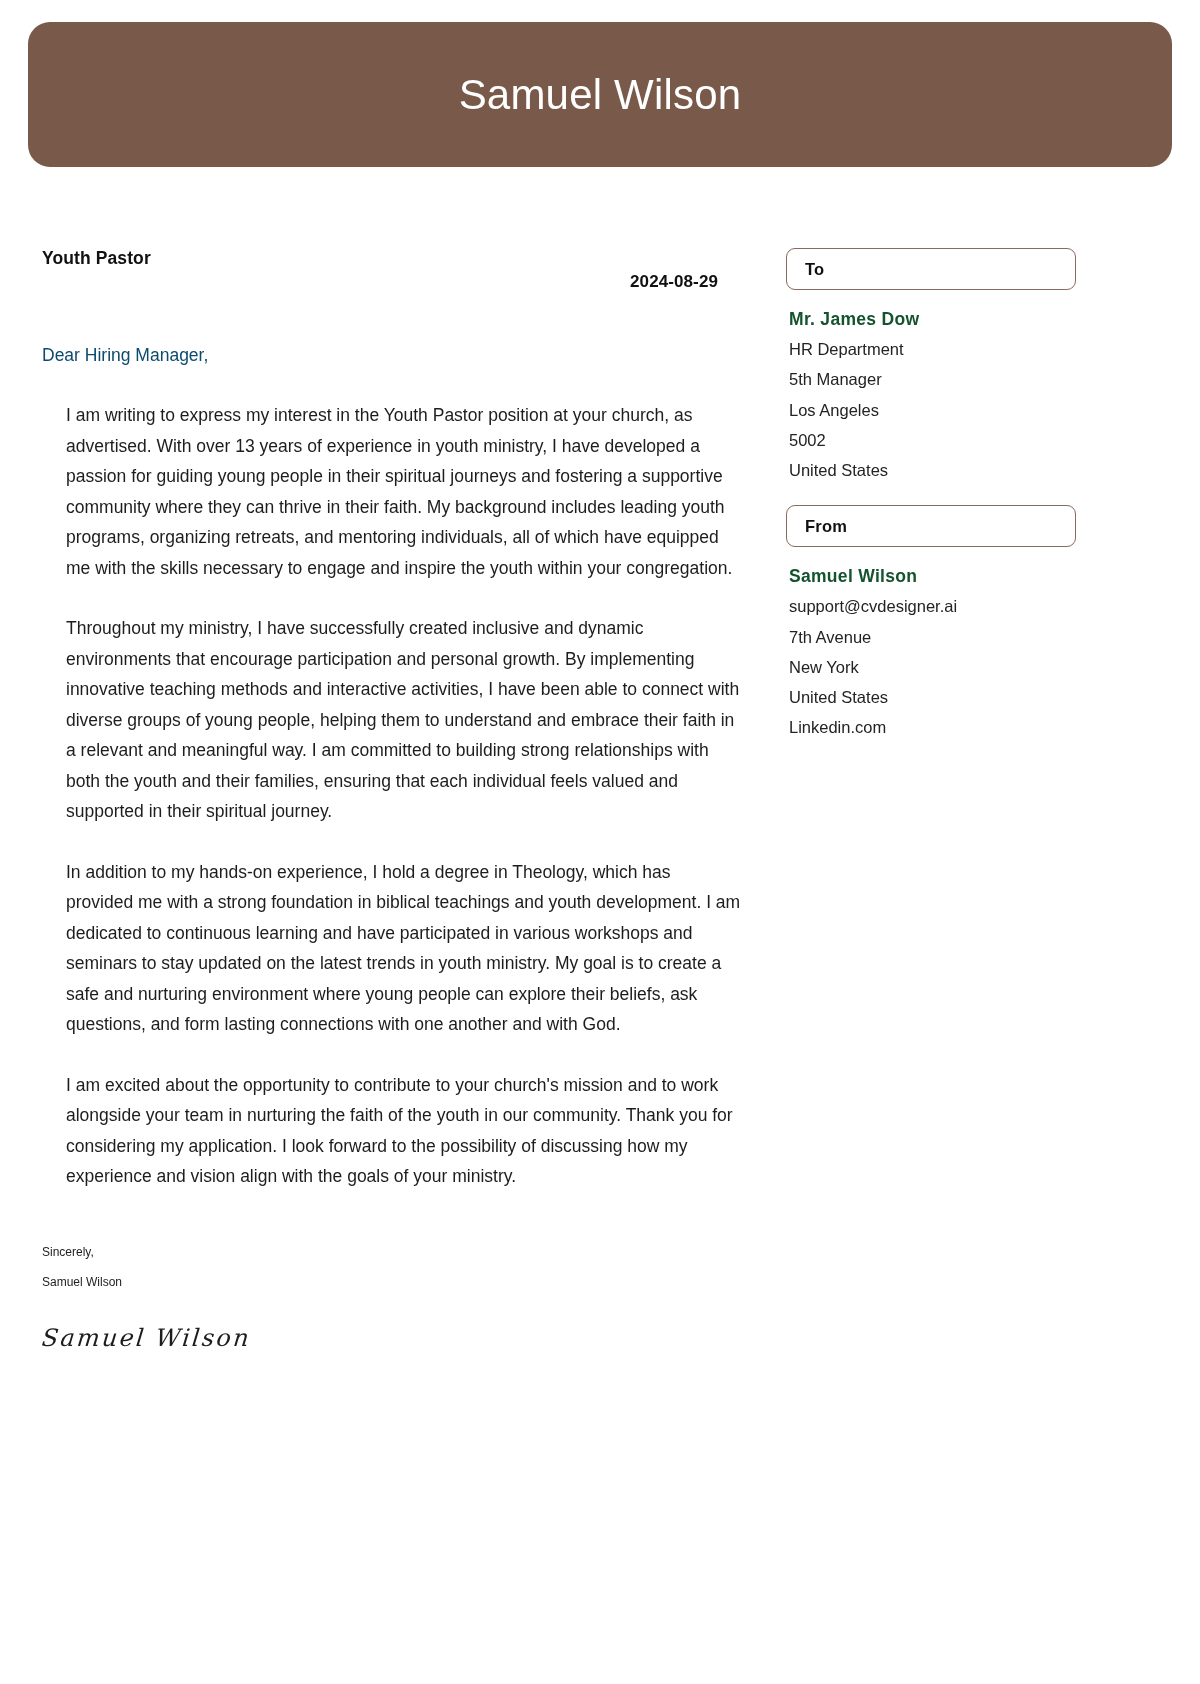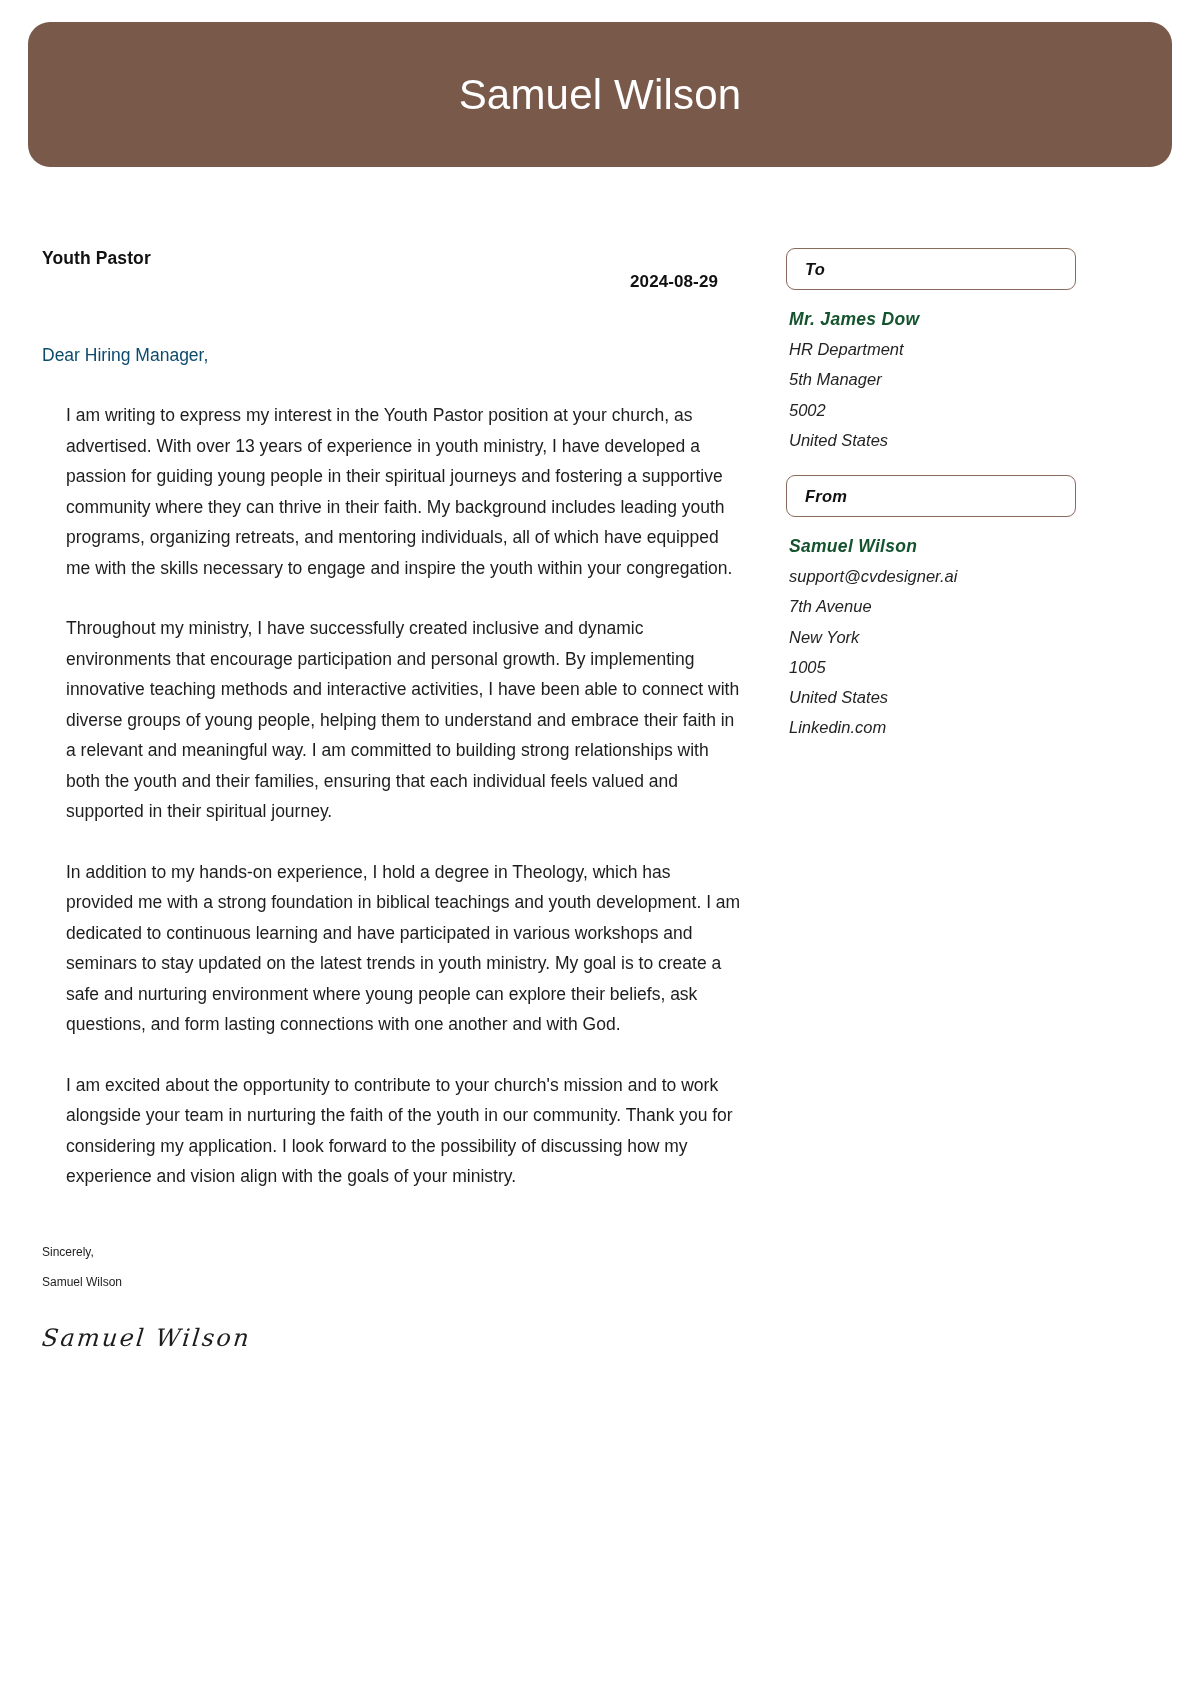--- a/index.html
+++ b/index.html
@@ -113,21 +113,20 @@
     color: #1d1d1d;
     transform: skewX(-6deg);
     transform-origin: left center;
   }
 
   
   .contact-column {
     width: 488px;
     padding-left: 74px;
     padding-top: 58px;
-    font-style: italic;
   }
 
   .contact-chip {
     width: 290px;
     height: 42px;
     border: 1.6px solid #8a6a5b;
     border-radius: 9px;
     display: flex;
     align-items: center;
     padding-left: 18px;
@@ -197,34 +196,34 @@
 
   <div class="contact-column">
 
     <div class="contact-chip">
       <span class="contact-chip-label">To</span>
     </div>
     <div class="contact-lines">
       <div class="contact-line strong">Mr. James Dow</div>
       <div class="contact-line">HR Department</div>
       <div class="contact-line">5th Manager</div>
+      <div class="contact-line">Los Angeles</div>
       <div class="contact-line">5002</div>
       <div class="contact-line">United States</div>
     </div>
 
     <div class="contact-block-gap"></div>
 
     <div class="contact-chip">
       <span class="contact-chip-label">From</span>
     </div>
     <div class="contact-lines">
       <div class="contact-line strong">Samuel Wilson</div>
       <div class="contact-line">support@cvdesigner.ai</div>
       <div class="contact-line">7th Avenue</div>
       <div class="contact-line">New York</div>
-      <div class="contact-line">1005</div>
       <div class="contact-line">United States</div>
       <div class="contact-line">Linkedin.com</div>
     </div>
 
   </div>
 
 </div>
 
 </body></html>

